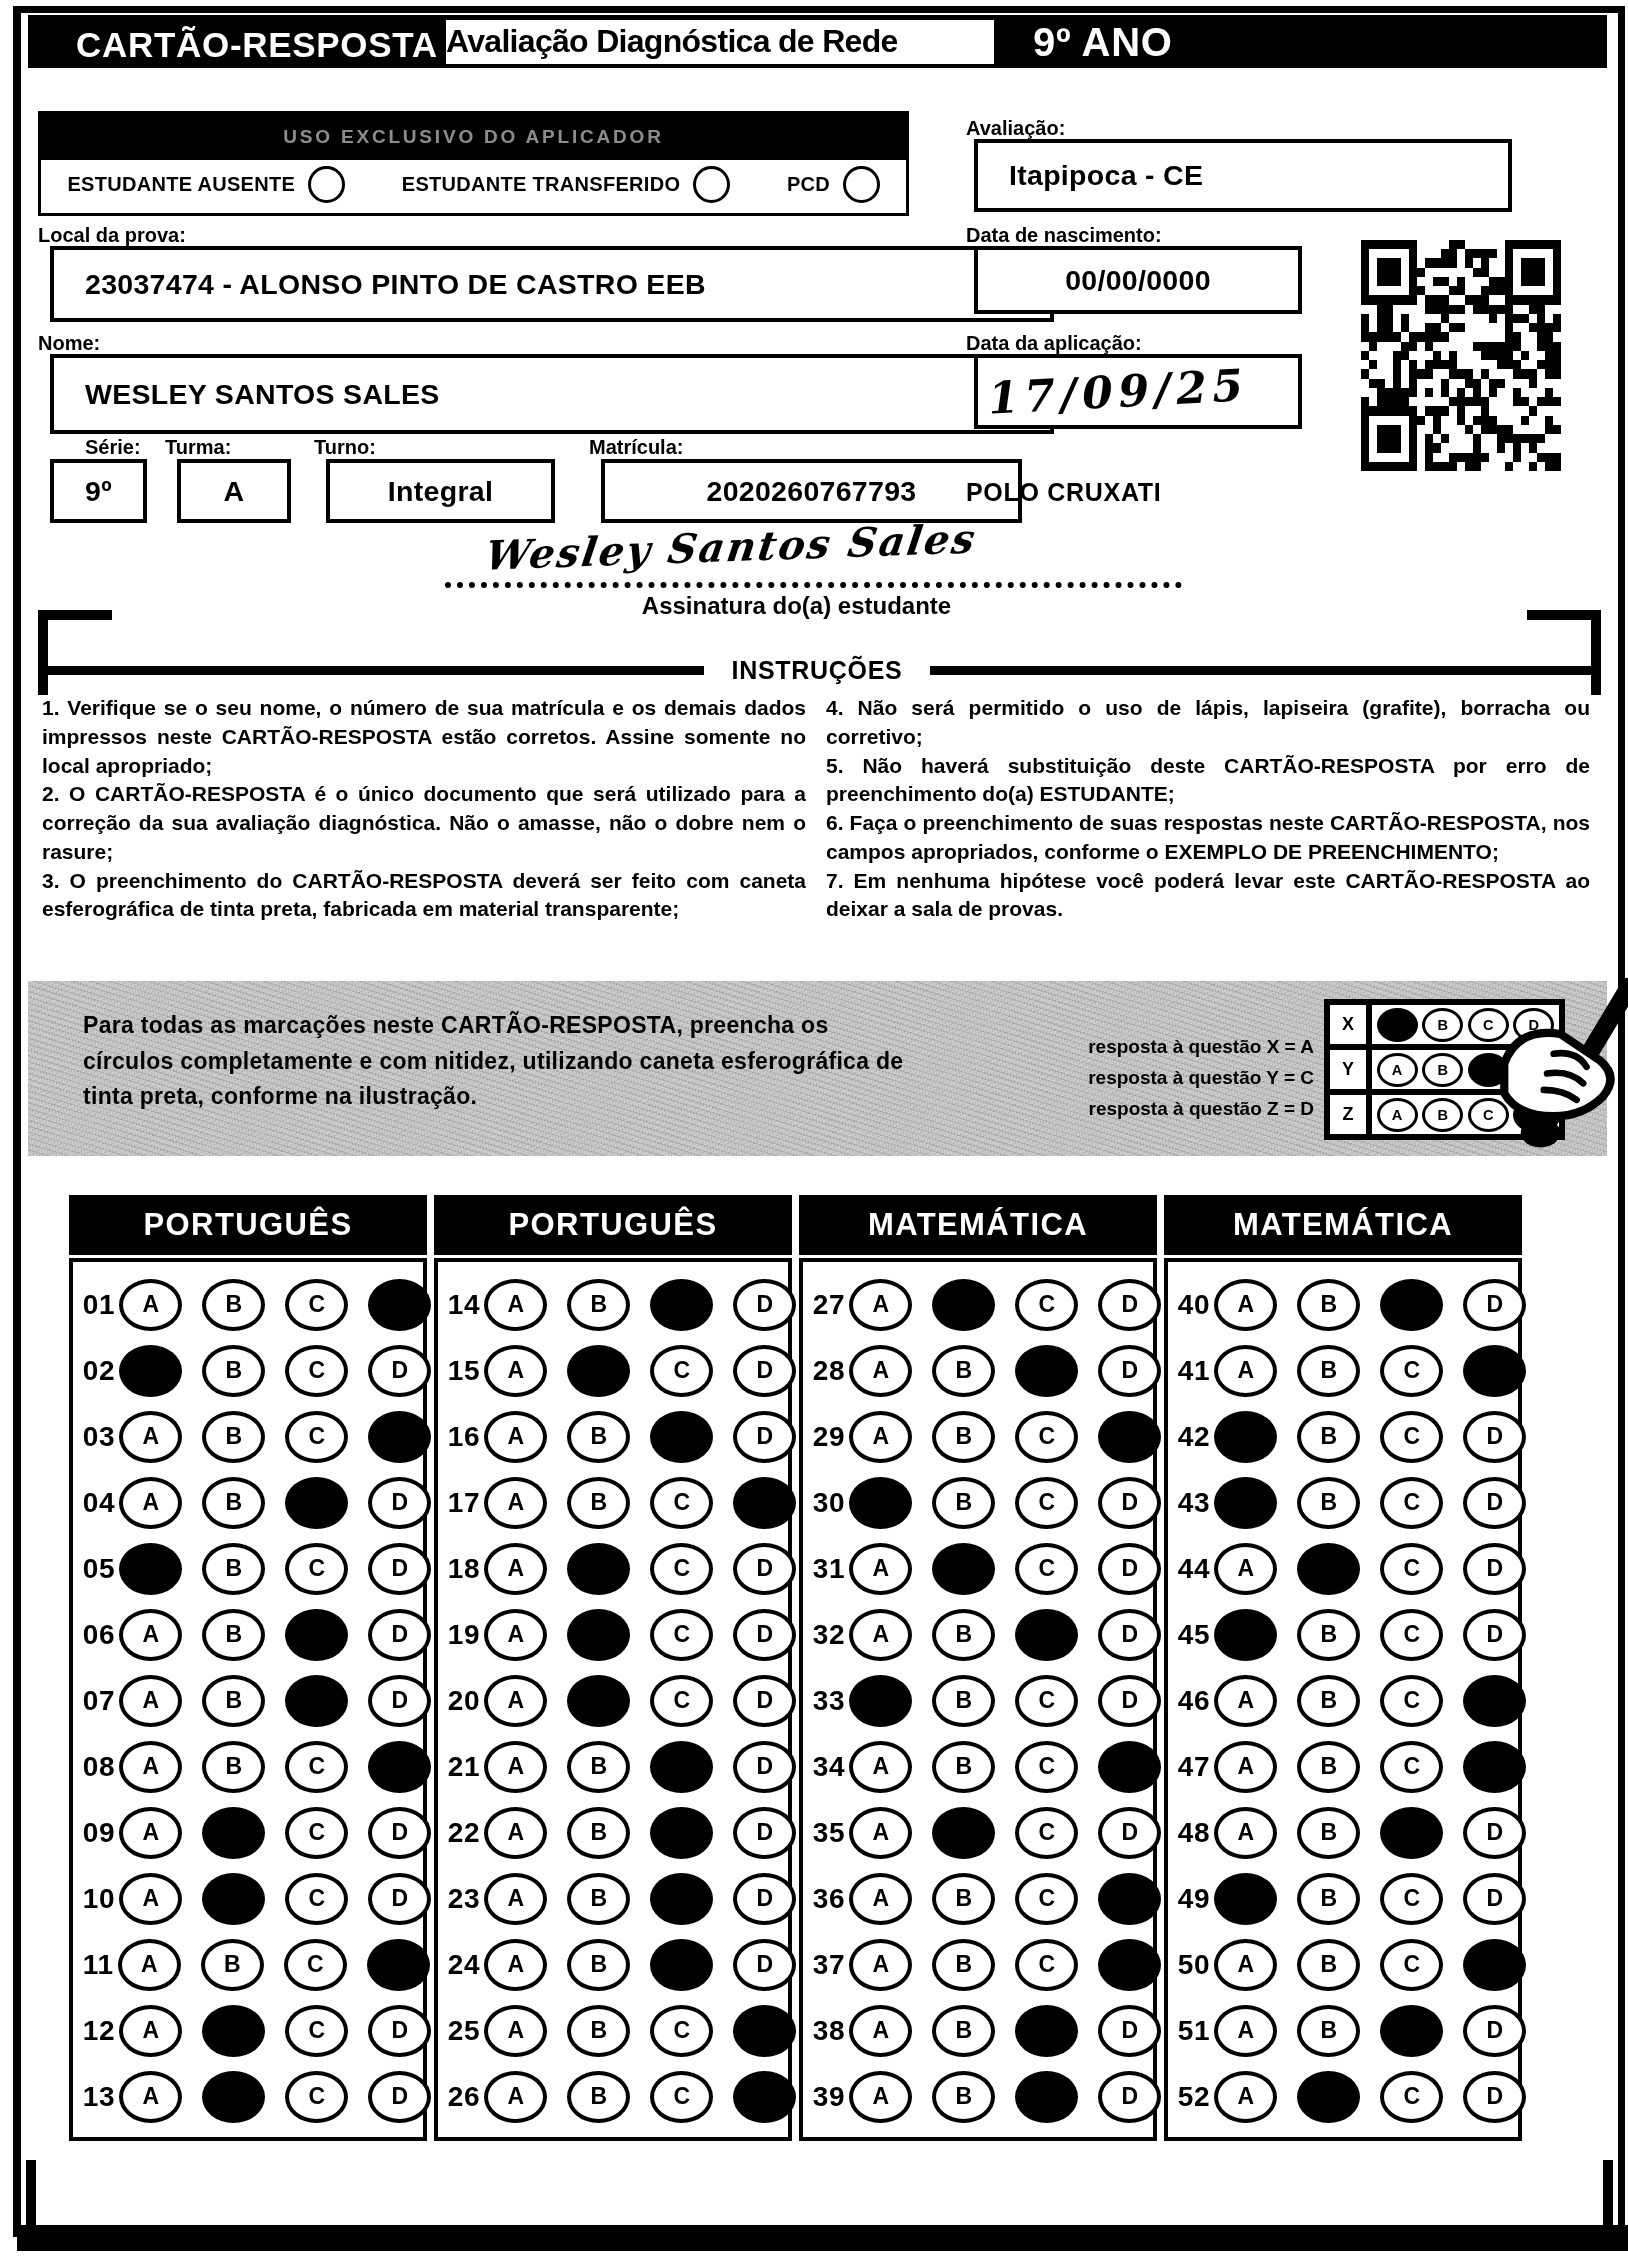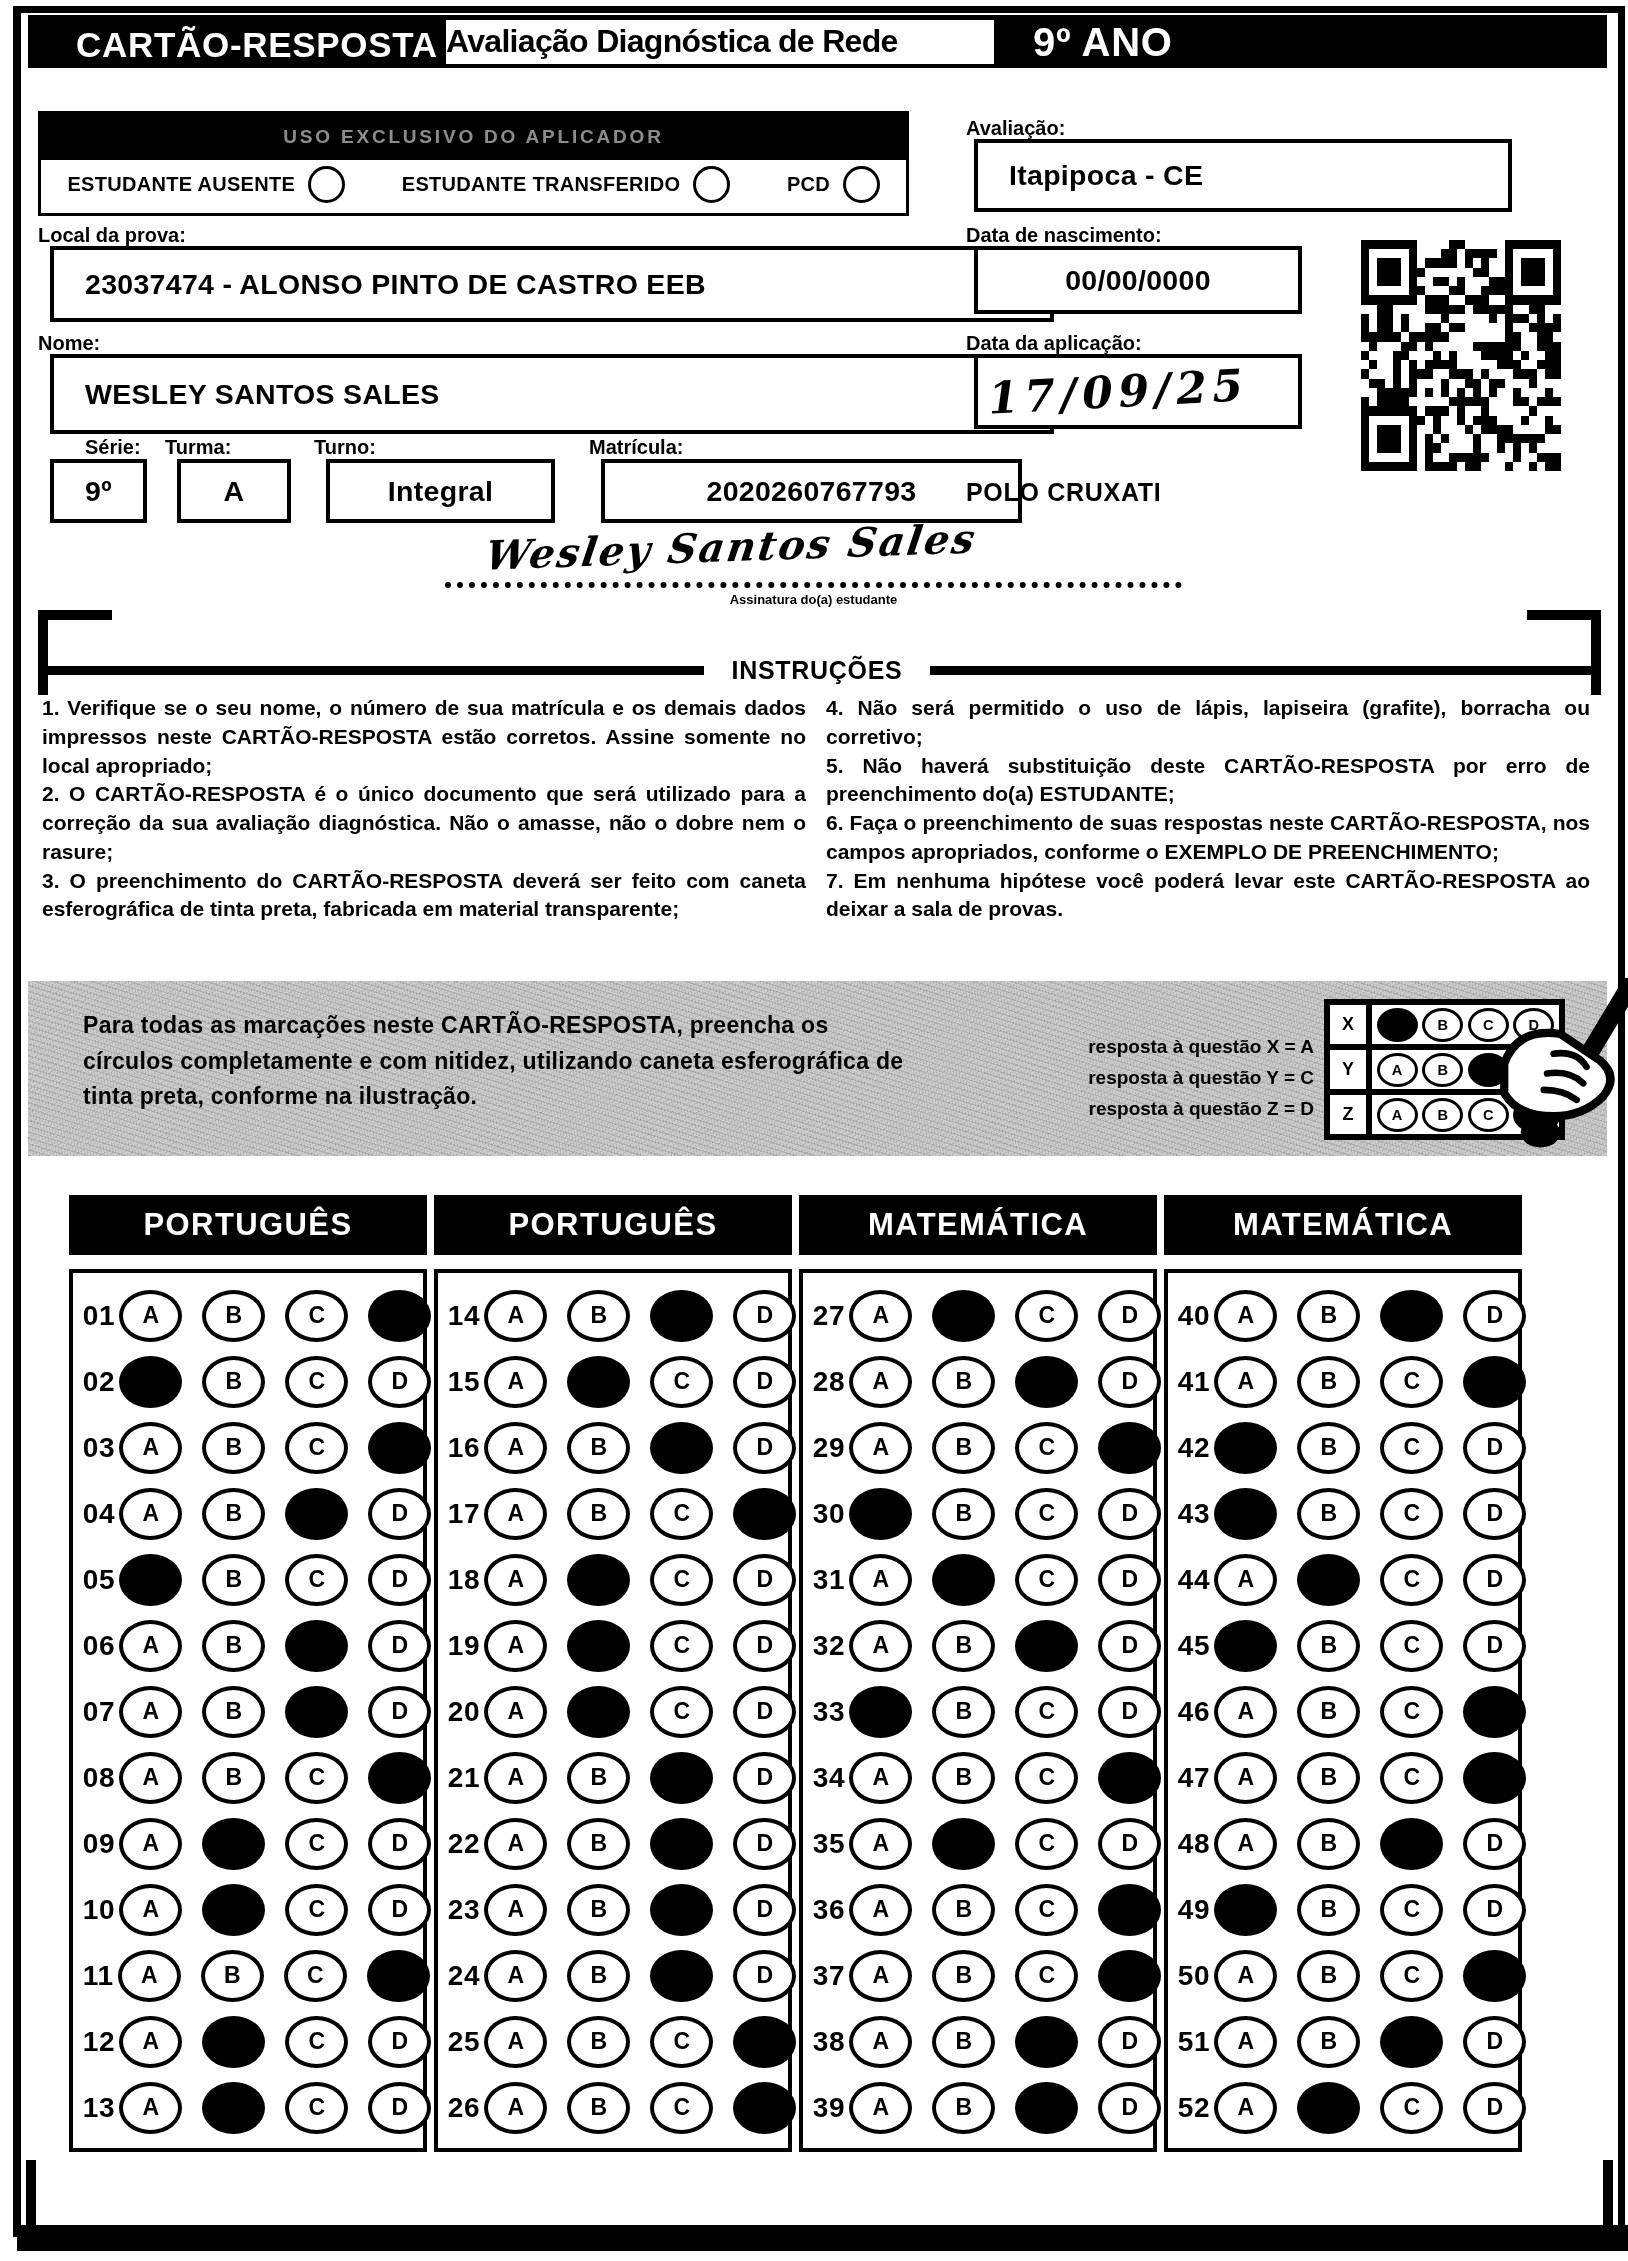--- a/index.html
+++ b/index.html
@@ -26,21 +26,21 @@
   .field-label{font-size:20px;font-weight:bold;}
   .field-box{border:4.2px solid #000;background:#fff;display:flex;align-items:center;margin-left:12px;}
   .field-value{font-size:28.5px;font-weight:bold;letter-spacing:0.3px;}
   .center{justify-content:center;}
   .padl{padding-left:31px;}
   
   .handwrite{font-family:"DejaVu Serif","Liberation Serif",serif;font-style:italic;font-weight:bold;}
   
   .sig-line{left:445px;top:539px;width:737px;height:43px;border-bottom:6.3px dotted #000;}
   .sig-name{left:486px;top:523px;font-size:40px;transform:rotate(-2deg) skewX(-10deg);letter-spacing:2.1px;white-space:nowrap;}
-  .sig-label{left:445px;top:592px;width:737px;text-align:center;font-size:13px;font-weight:bold;}
+  .sig-label{left:428px;top:592px;width:737px;text-align:center;font-size:24px;font-weight:bold;}
   
   .corner{width:64px;height:75px;}
   .c-tl{border-left:10.4px solid #000;border-top:10.4px solid #000;}
   .c-tr{border-right:10.4px solid #000;border-top:10.4px solid #000;}
   .c-bl{border-left:10.4px solid #000;border-bottom:10.4px solid #000;}
   .c-br{border-right:10.4px solid #000;border-bottom:10.4px solid #000;}
   
   .instr-head{left:42px;top:656px;width:1550px;display:flex;align-items:center;gap:28px;}
   .instr-head .bar{flex:1;height:9px;background:#000;}
   .instr-head .txt{font-size:25px;font-weight:bold;letter-spacing:0.7px;}
@@ -58,21 +58,21 @@
   .ex-row{display:flex;align-items:center;height:39px;border-bottom:6.3px solid #000;}
   .ex-row:last-child{border-bottom:none;}
   .ex-lab{width:36px;text-align:center;font-size:18px;font-weight:bold;border-right:6.3px solid #000;align-self:stretch;display:flex;align-items:center;justify-content:center;}
   .ex-bubbles{flex:1;display:flex;justify-content:space-evenly;align-items:center;}
   .ex-bubble{width:35px;height:28px;border:3.5px solid #000;border-radius:50%;display:flex;align-items:center;justify-content:center;font-size:14.6px;font-weight:bold;background:#fff;}
   .ex-bubble.filled{background:#000;color:transparent;}
   
   .ans-col{top:1195px;width:358px;}
   .ans-header{height:60px;background:#000;display:flex;align-items:center;justify-content:center;}
   .ans-header span{color:#fff;font-size:31px;font-weight:bold;letter-spacing:1.4px;}
-  .ans-box{margin-top:14px;border:4.2px solid #000;background:#fff;padding:9.7px 0 7px 9.7px;}
+  .ans-box{margin-top:3px;border:4.2px solid #000;background:#fff;padding:9.7px 0 7px 9.7px;}
   .q-row{display:flex;align-items:center;height:66px;}
   .q-num{width:44px;font-size:28px;font-weight:bold;letter-spacing:0.7px;}
   .q-bubbles{display:flex;gap:20px;margin-left:4.2px;}
   .bubble{width:55px;height:44px;border:4.2px solid #000;border-radius:50%;display:flex;align-items:center;justify-content:center;font-size:23px;font-weight:bold;background:#fff;}
   .bubble.filled{background:#000;border-color:#000;color:transparent;}
   
   .qr{left:1361px;top:240px;width:200px;height:231px;display:grid;grid-template-columns:repeat(25,1fr);grid-template-rows:repeat(25,1fr);background:#fff;}
   .qr div{background:#fff;}
   .qr div.on{background:#000;}
   .polo{left:966px;top:478px;font-size:25px;font-weight:bold;letter-spacing:0.7px;}

